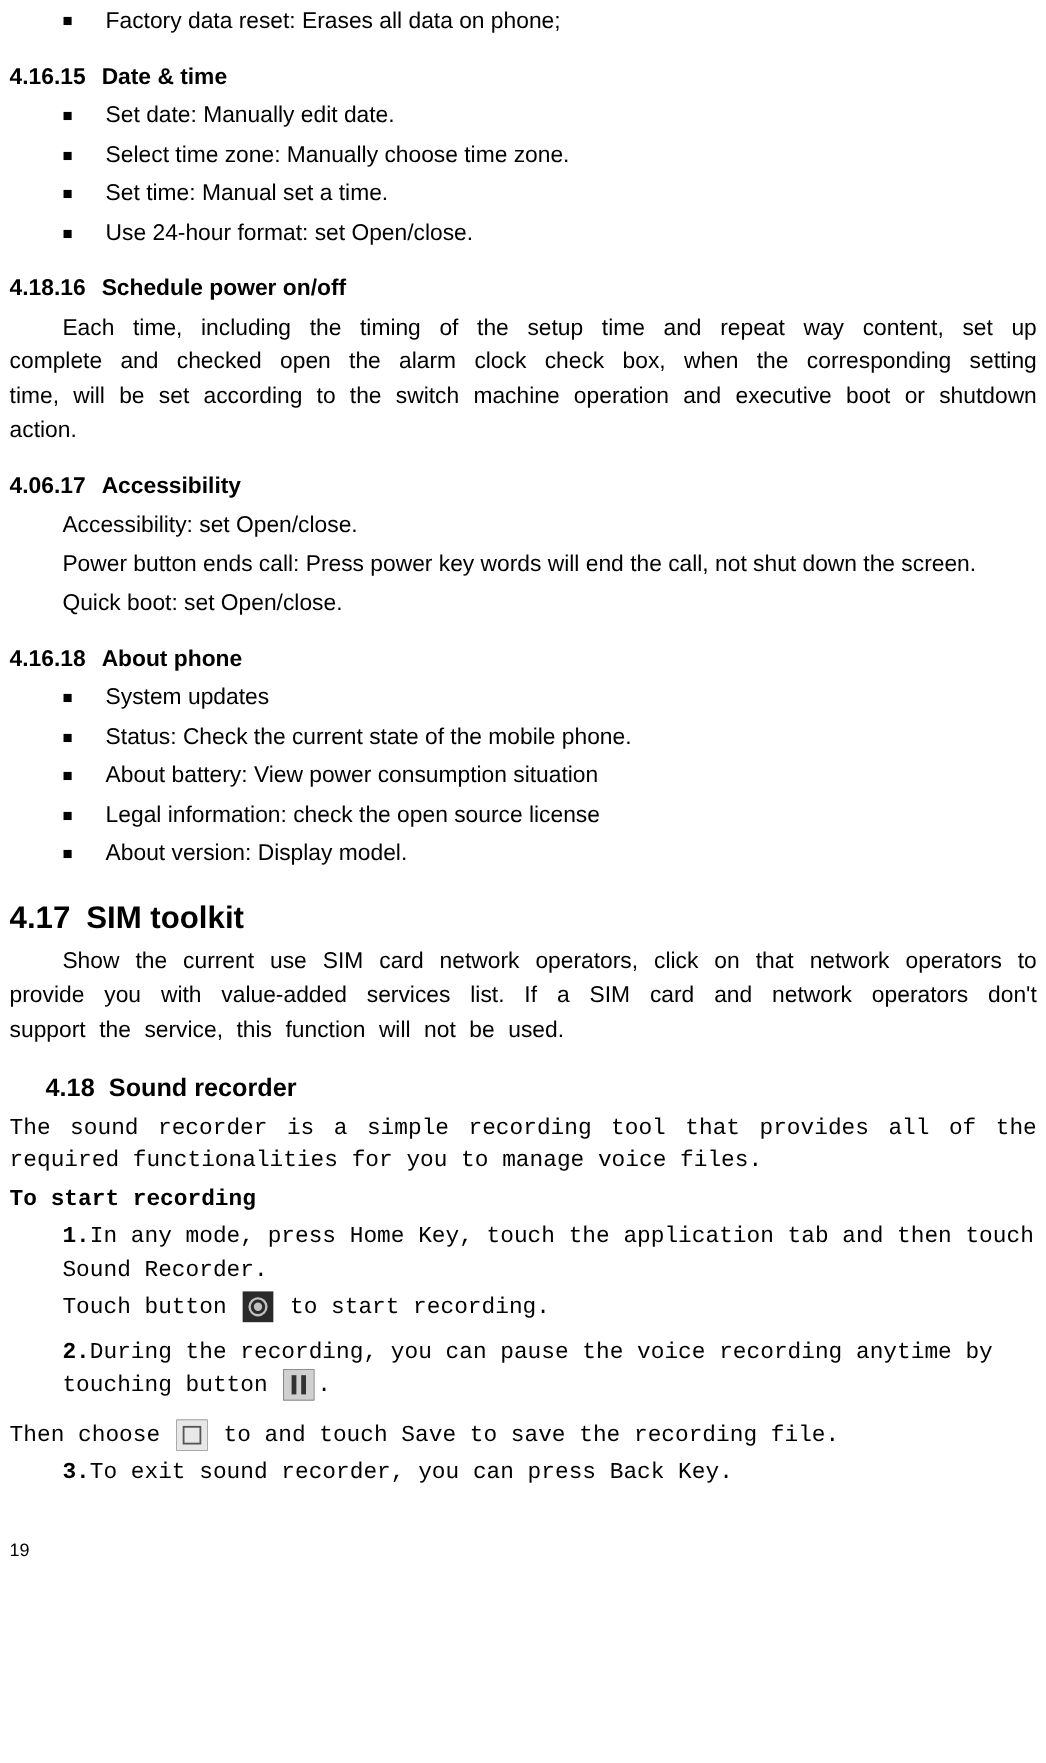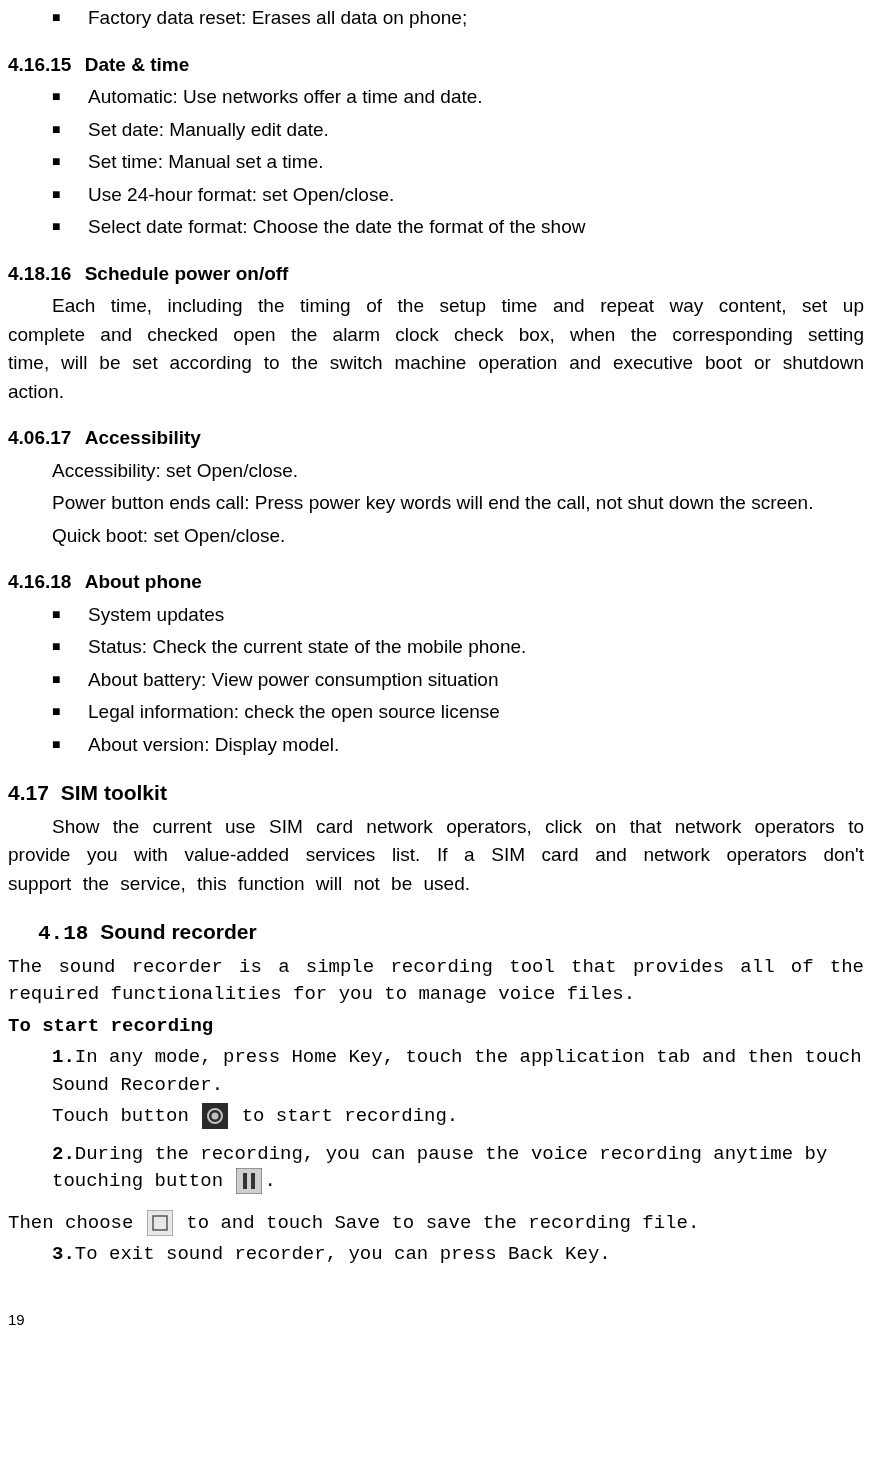--- a/index.html
+++ b/index.html
@@ -30,31 +30,31 @@
     top: 3px;
   }
   .h3 {
     font-weight: bold;
     margin: 18px 0 4px 0;
   }
   .h3 .num { display:inline-block;text-align:right; }
   .h3 .title { display:inline-block; margin-left:8px; }
   .h2 {
     font-weight: bold;
-    font-size: 21px;
+    font-size: 26px;
     margin: 18px 0 4px 0;
   }
   .h2 .num { display:inline-block; }
   .h2 .title { display:inline-block; margin-left:6px; }
   .h2-indent {
     font-weight: bold;
     font-size: 21px;
     margin: 18px 0 4px 30px;
   }
-  .h2-indent .num { display:inline-block;font-family:Liberation Mono, monospace; }
+  .h2-indent .num { display:inline-block; }
   .h2-indent .title { display:inline-block; margin-left:6px; }
   .para {
     margin: 4px 0;
     text-align: justify;
   }
   .para-indent {
     text-indent: 44px;
   }
   .alt-font {
     font-family: Liberation Mono, monospace;
@@ -90,25 +90,24 @@
 
 <ul class="bullet-list">
   <li>Factory data reset: Erases all data on phone;</li>
 </ul>
 
 <div class="h3">
   <span class="num">4.16.15</span>
   <span class="title">Date &amp; time</span>
 </div>
 <ul class="bullet-list">
-  <li>Automatic: Use networks offer a time and date.</li>
   <li>Set date: Manually edit date.</li>
+  <li>Select time zone: Manually choose time zone.</li>
   <li>Set time: Manual set a time.</li>
   <li>Use 24-hour format: set Open/close.</li>
-  <li>Select date format: Choose the date the format of the show</li>
 </ul>
 
 <div class="h3">
   <span class="num">4.18.16</span>
   <span class="title">Schedule power on/off</span>
 </div>
 <div class="para para-indent spaced">Each time, including the timing of the setup time and repeat way content, set up complete and checked open the alarm clock check box, when the corresponding setting time, will be set according to the switch machine operation and executive boot or shutdown action.</div>
 
 <div class="h3">
   <span class="num">4.06.17</span>

